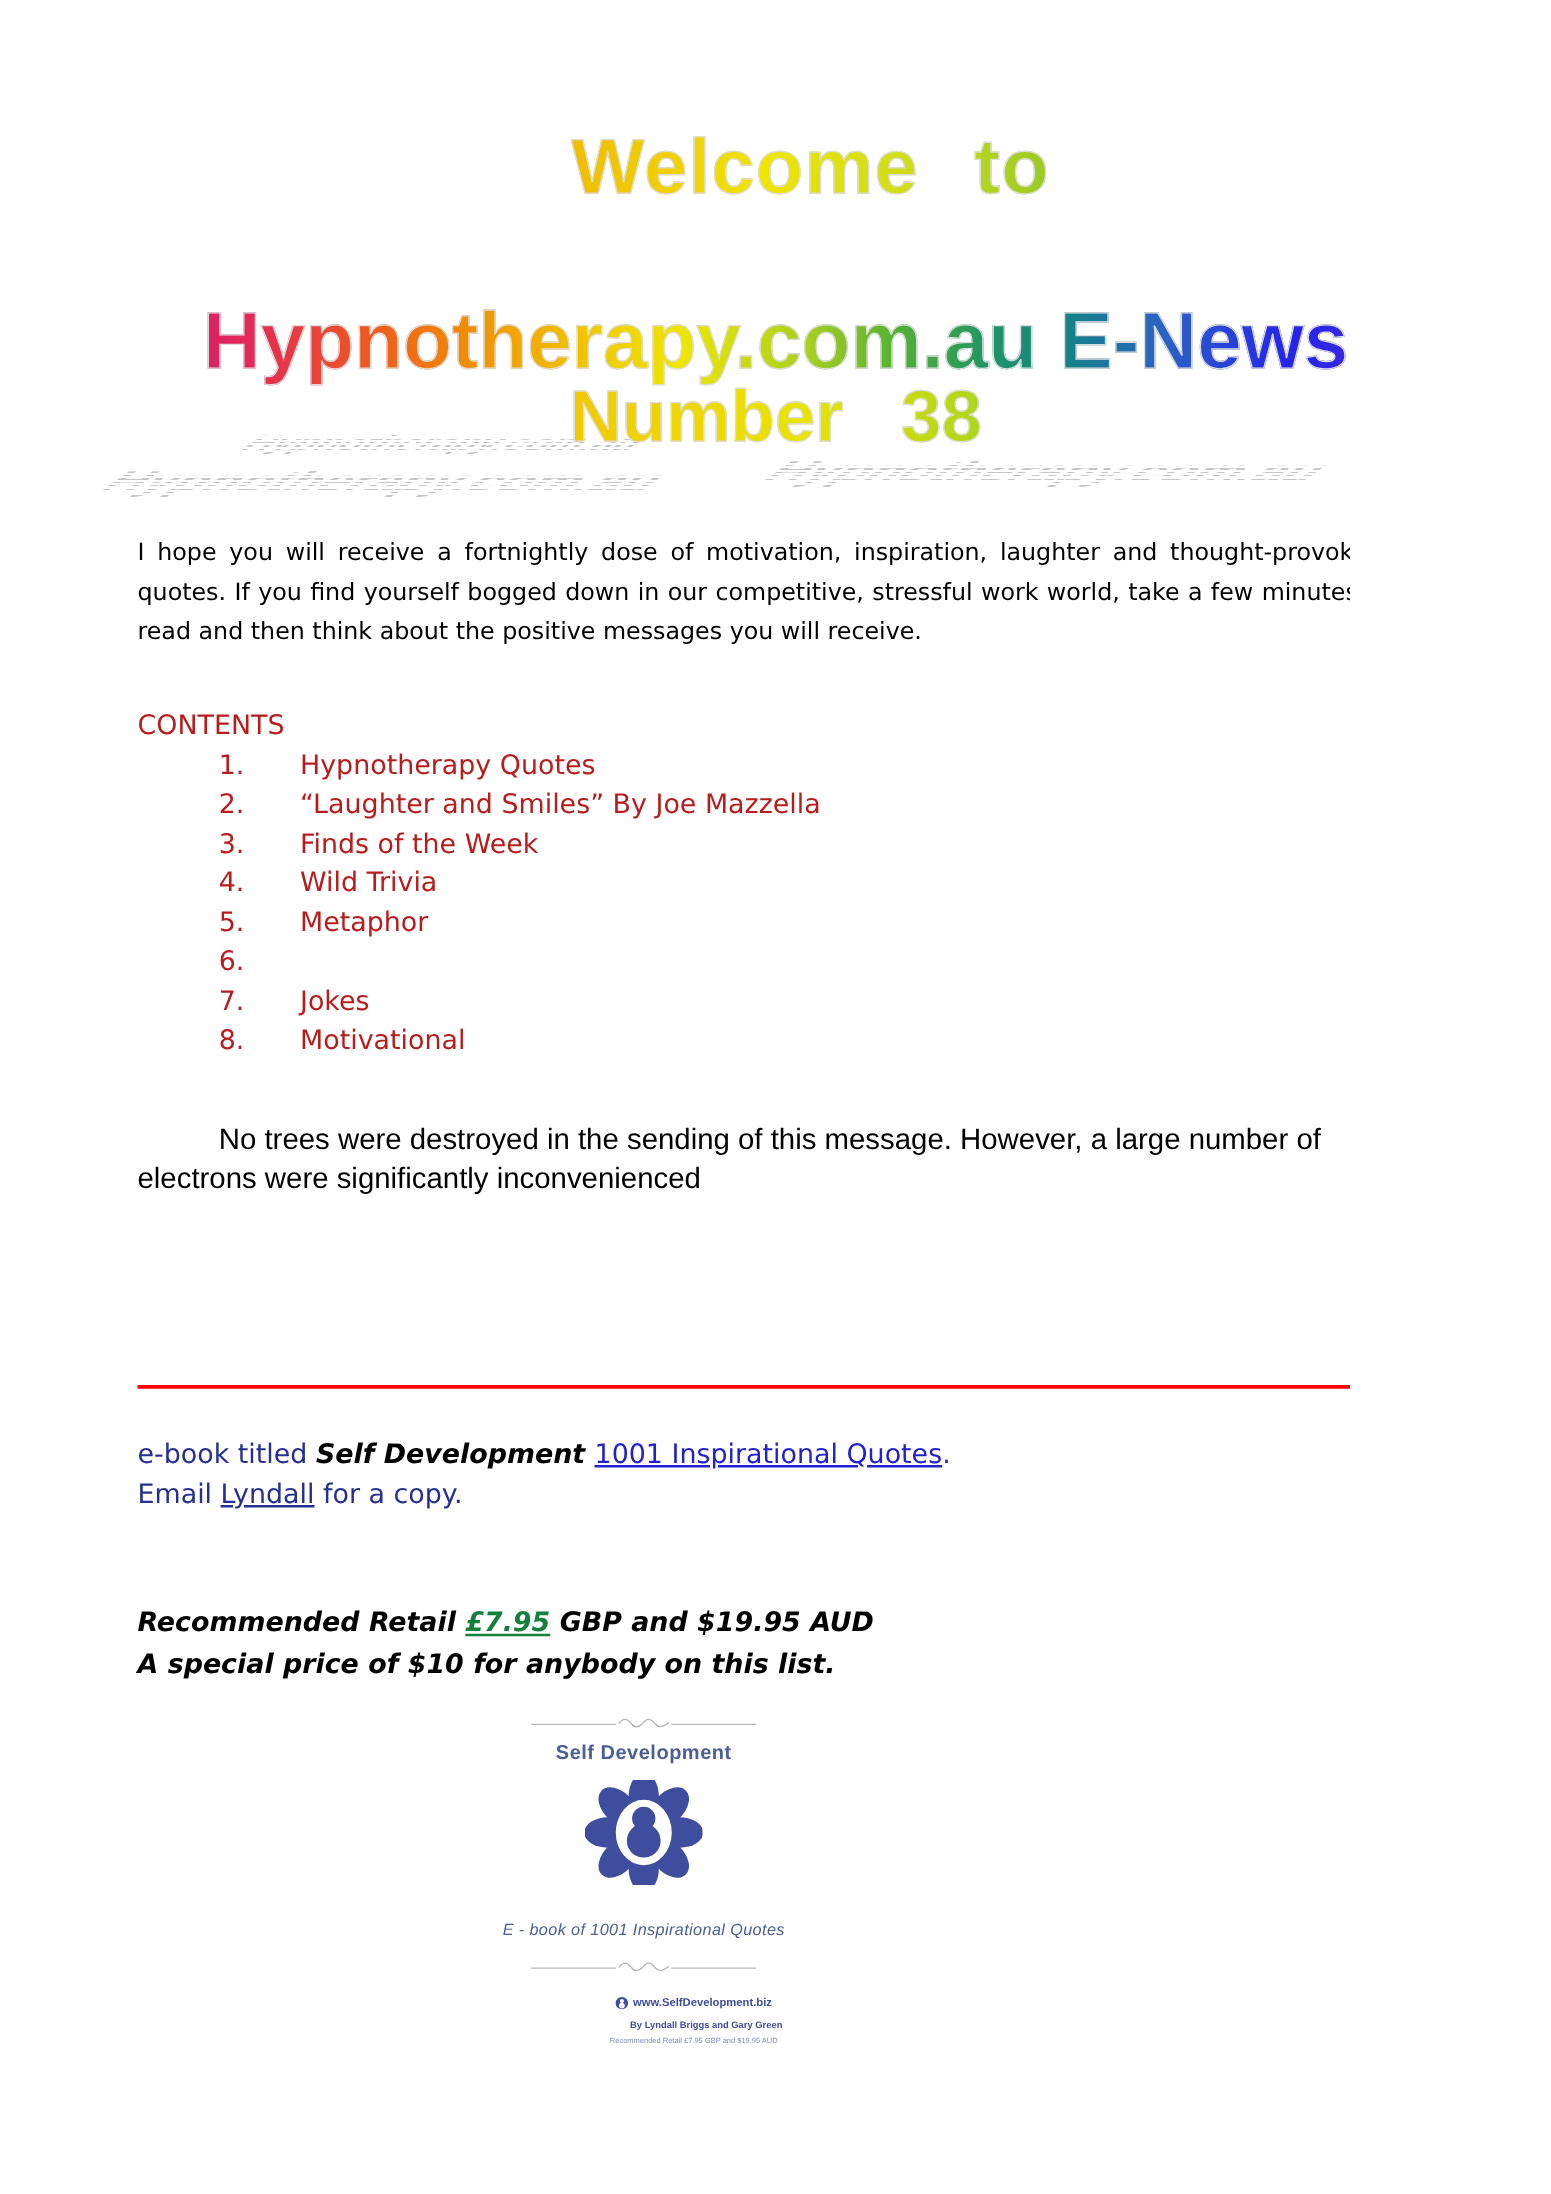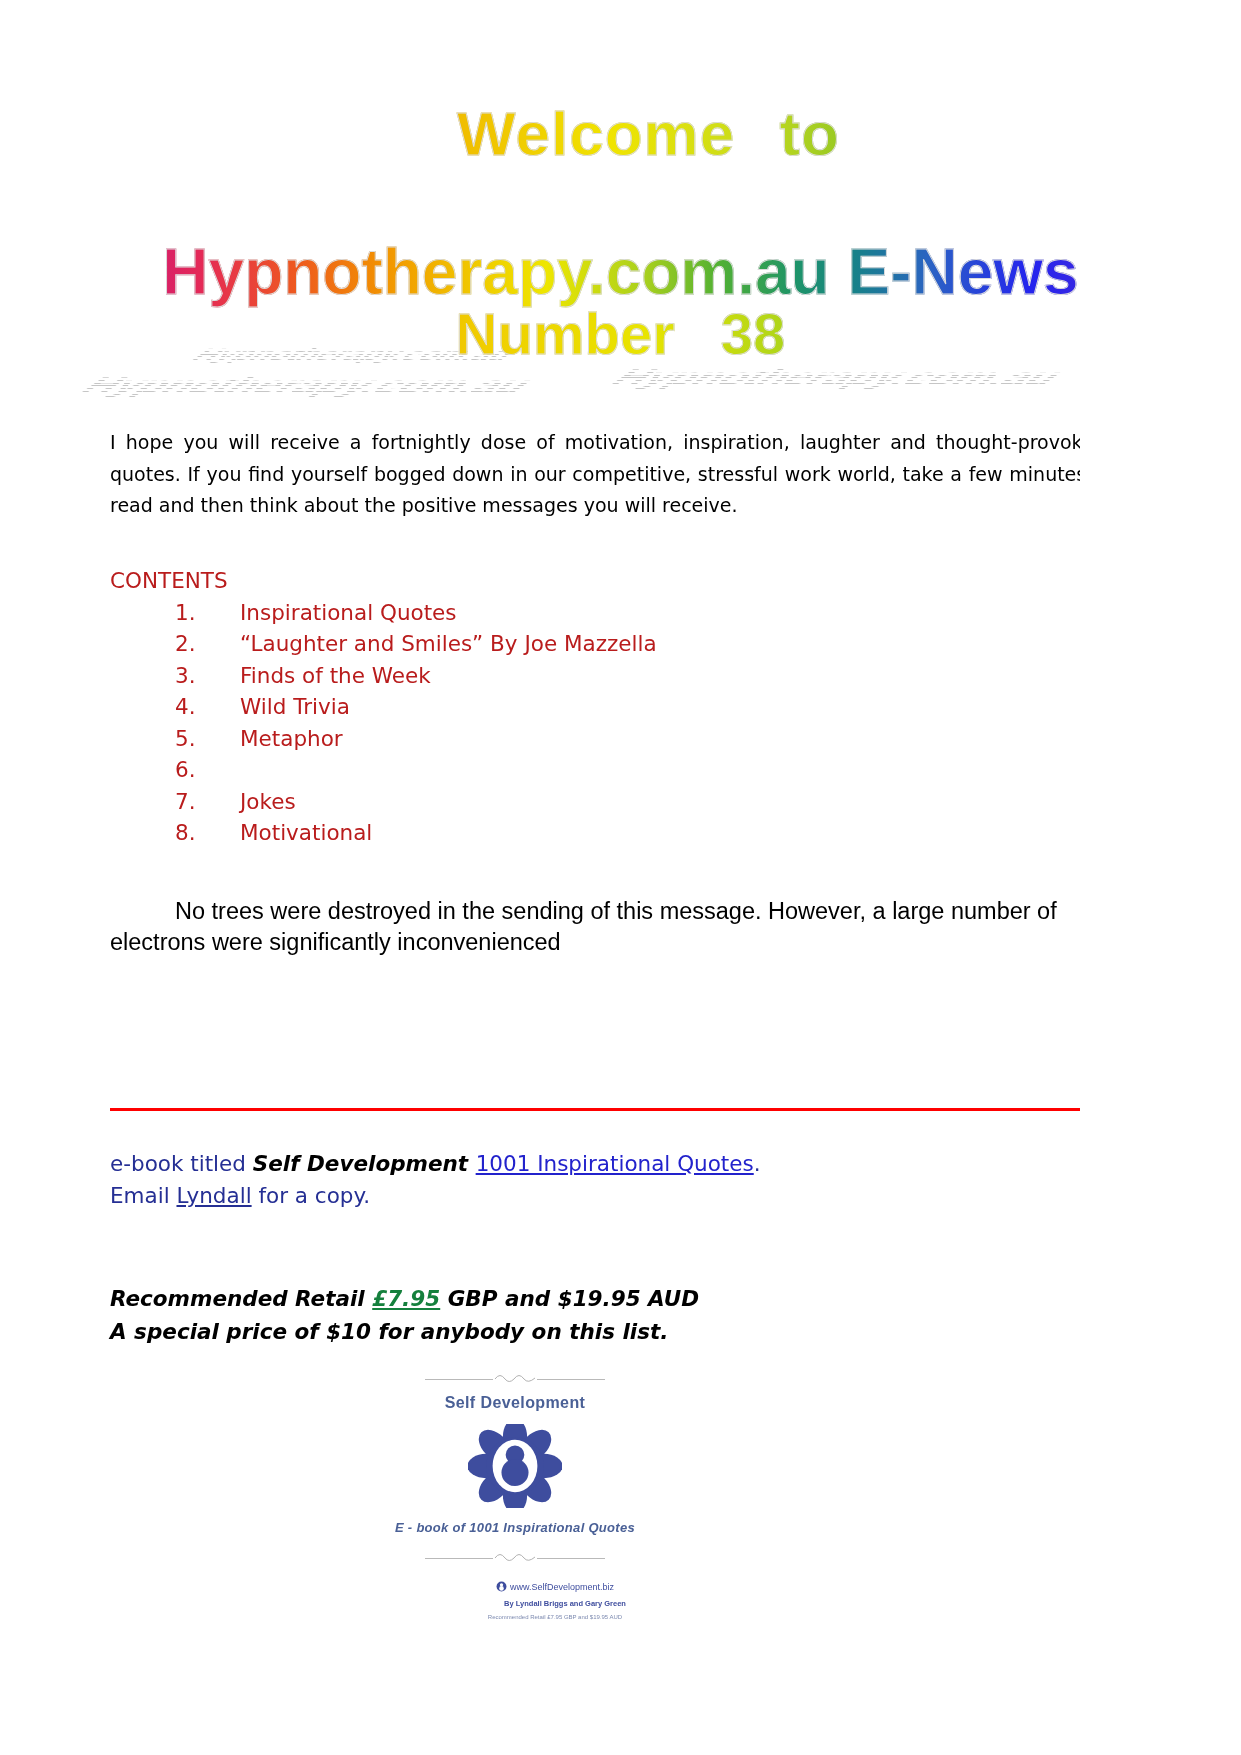--- a/index.html
+++ b/index.html
@@ -90,24 +90,24 @@
   
   .cover{
     position:absolute;top:1368px;left:372px;width:286px;
     display:flex;flex-direction:column;align-items:center;
     font-family:"Liberation Sans",sans-serif;
   }
   .cover-divider{display:flex;align-items:center;width:180px;margin-top:6px;}
   .cover-divider .rule{flex:1;height:0;border-top:1px solid #b9b9b9;}
   .cover-title{margin-top:10px;font-size:16px;letter-spacing:0.4px;font-weight:600;}
   .cover-logo{margin-top:12px;}
-  .cover-subtitle{margin-top:12px;font-size:13px;font-style:italic;font-weight:700;letter-spacing:0.3px;}
+  .cover-subtitle{margin-top:28px;font-size:13px;font-style:italic;font-weight:400;letter-spacing:0.3px;}
   .cover-divider.second{margin-top:18px;}
   .cover-footer{margin-top:18px;display:flex;flex-direction:column;align-items:center;transform:translateX(40px);}
-  .brand-row{display:flex;align-items:flex-end;gap:3px;font-size:9px;font-weight:400;}
+  .brand-row{display:flex;align-items:flex-start;gap:3px;font-size:9px;font-weight:700;}
   .cover-byline{margin-top:7px;font-size:7.5px;font-weight:600;margin-left:20px;}
   .cover-retail{margin-top:6px;font-size:6px;color:#7d8ab0;}
 </style>
 </head>
 <body>
 
 <div class="page">
 
   <div class="wordart title1">Welcome  to</div>
   <div class="wordart title2">Hypnotherapy.com.au E-News</div>
@@ -115,21 +115,21 @@
   <div class="echo echo-b">Hypnotherapy.com.au</div>
   <div class="echo echo-c">Hypnotherapy.com.au</div>
   <div class="wordart title3">Number  38</div>
 
   <p class="intro">I hope you will receive a fortnightly dose of motivation, inspiration, laughter and thought-provoking quotes. If you find yourself bogged down in our competitive, stressful work world, take a few minutes to read and then think about the positive messages you will receive.</p>
 
   <div class="contents" style="color:#b91c1c;">
     <div class="contents-title">CONTENTS</div>
     <div class="toc-row">
       <span class="toc-num">1.</span>
-      <span class="toc-label">Inspirational Quotes</span>
+      <span class="toc-label">Hypnotherapy Quotes</span>
     </div>
     <div class="toc-row">
       <span class="toc-num">2.</span>
       <span class="toc-label">“Laughter and Smiles” By Joe Mazzella</span>
     </div>
     <div class="toc-row">
       <span class="toc-num">3.</span>
       <span class="toc-label">Finds of the Week</span>
     </div>
     <div class="toc-row">

